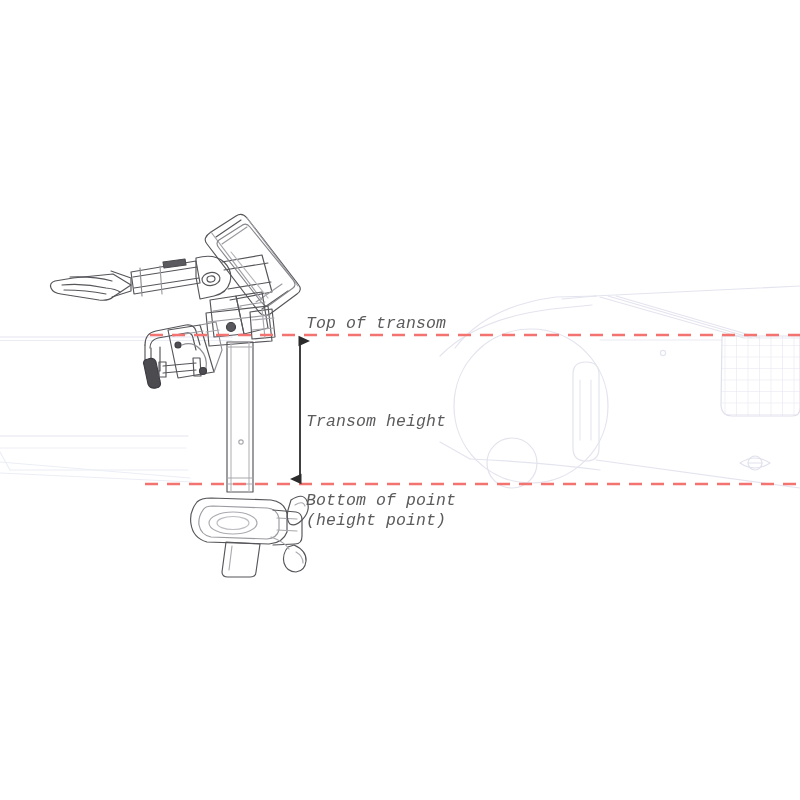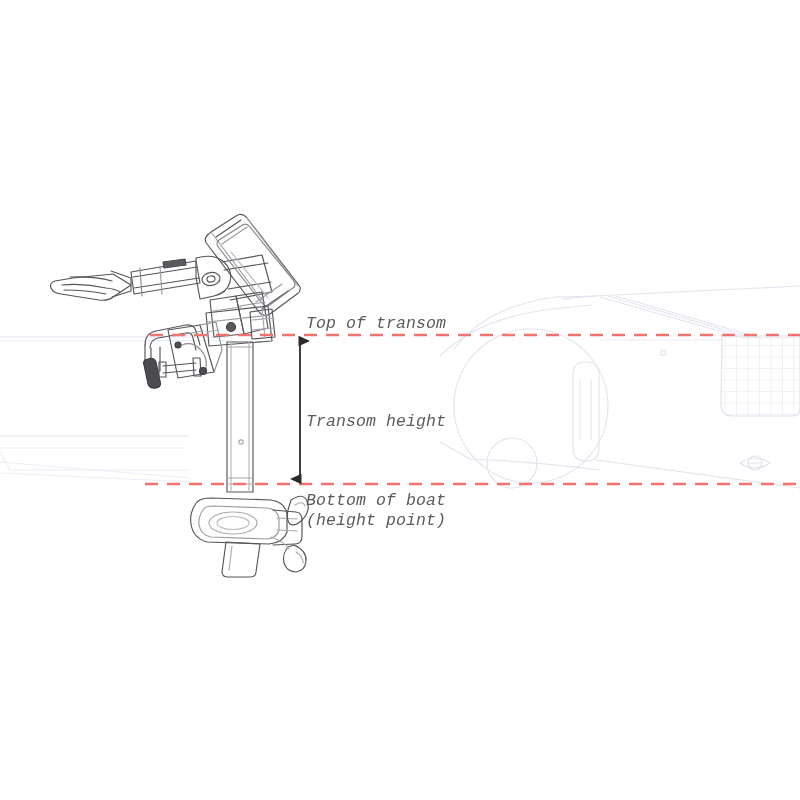--- a/index.html
+++ b/index.html
@@ -216,15 +216,15 @@
 
     <line x1="145" y1="484" x2="800" y2="484" stroke="#f2736f" stroke-width="2.6" stroke-dasharray="13 9" stroke-linecap="butt"></line>
 
     <line x1="300" y1="341" x2="300" y2="479" stroke="#2b2b2b" stroke-width="1.8" marker-start="url(#arrow-up)" marker-end="url(#arrow-down)"></line>
   </svg>
 
   <div class="annotation-label" id="label-top-of-transom">Top of transom</div>
 
   <div class="annotation-label" id="label-transom-height">Transom height</div>
 
-  <div class="annotation-label" id="label-bottom-of-boat"><span>Bottom of boat</span><br><span>(height point)</span></div>
+  <div class="annotation-label" id="label-bottom-of-boat"><span>Bottom of point</span><br><span>(height point)</span></div>
 
 </div>
 
 </body></html>

